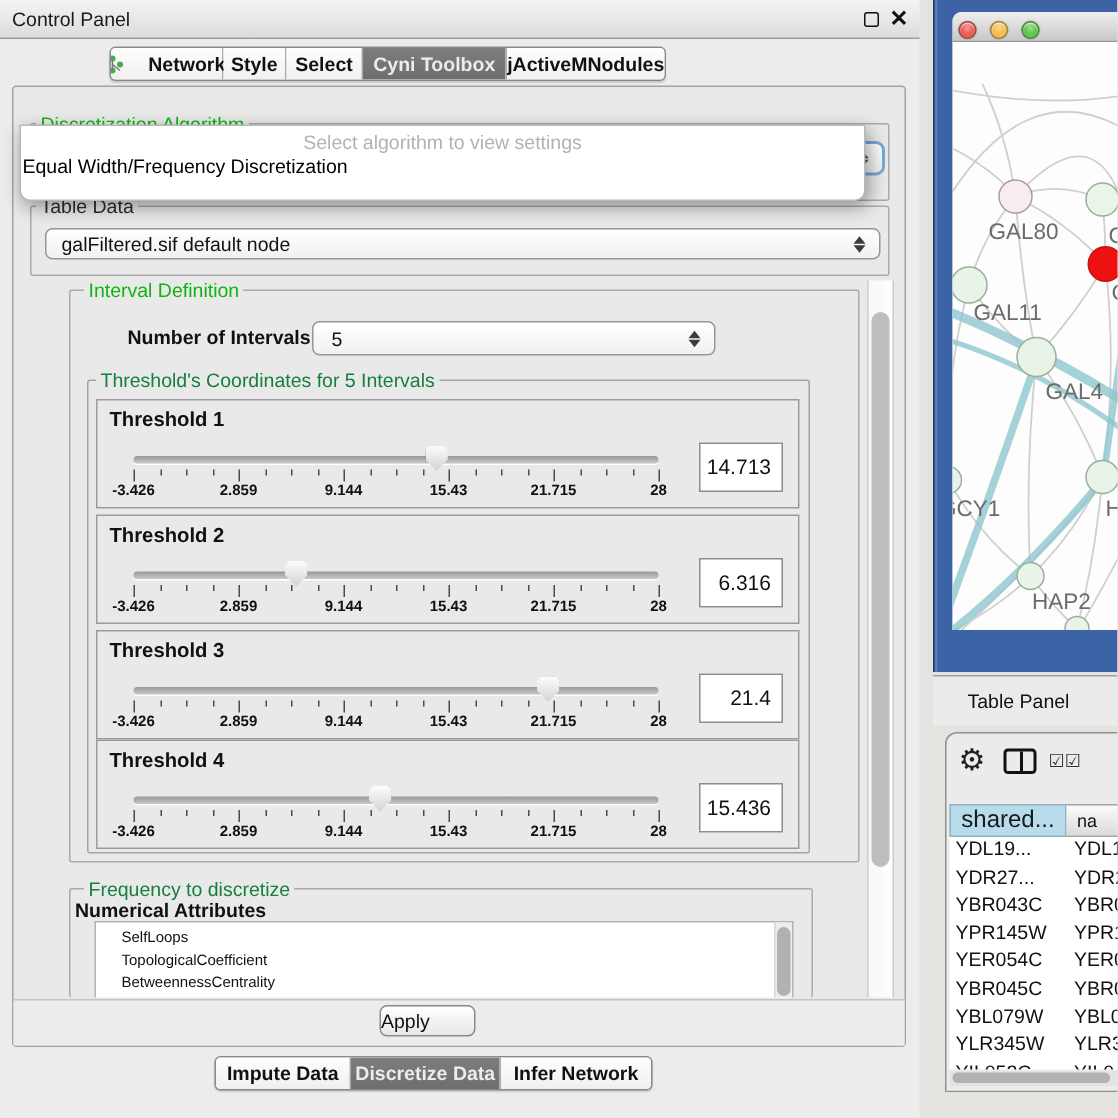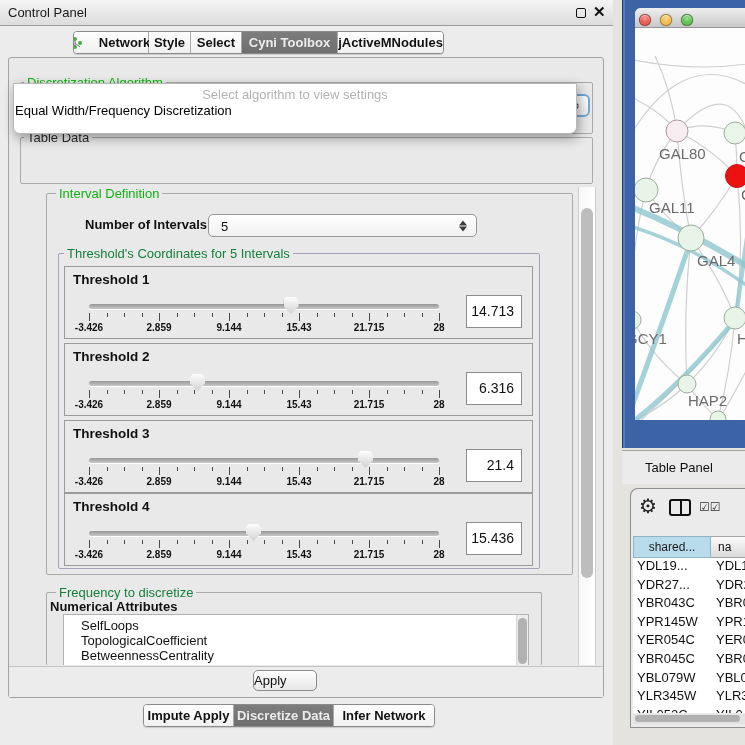--- a/index.html
+++ b/index.html
@@ -74,21 +74,21 @@
   .thr-ticks i { position:absolute; top:0; width:1px; background:#4a4a4a; }
   .thr-ticklabels { position:absolute; left:24px; top:55px; width:350px; height:12px; }
   .thr-ticklabels b { position:absolute; transform:translateX(-50%); font-size:10px; font-weight:bold; color:#111; white-space:nowrap; }
   .thr-value { position:absolute; left:401px; top:28px; width:56px; height:33px;
     background:#fff; border:1px solid #8c8c8c; font-size:14px; line-height:31px;
     text-align:right; padding-right:7px; }
 
   
   #attr-list { left:63px; top:614px; width:466px; height:51px; background:#fff;
     border:1px solid #b2b2b2; border-bottom:none; z-index:1; }
-  #attr-list .item { font-size:13px; line-height:15px; padding-left:17px; white-space:nowrap; }
+  #attr-list .item { font-size:10px; line-height:15px; padding-left:17px; white-space:nowrap; }
   #attr-vsb { position:absolute; right:0; top:0; width:12px; height:50px;
     background:#ededed; border-left:1px solid #d6d6d6; }
   #attr-vsb .thumb { position:absolute; left:1px; top:3px; width:9px; height:46px;
     background:#b1b1b1; border-radius:5px; }
 
   
   #main-vsb { left:578px; top:187px; width:18px; height:478px;
     background:linear-gradient(to right,#f7f7f7,#ffffff);
     border-left:1px solid #cdcdcd; border-right:1px solid #cdcdcd; }
   #main-vsb .thumb { position:absolute; left:2px; top:21px; width:12px; height:370px;
@@ -120,21 +120,21 @@
   #table-box { left:630px; top:488px; width:115px; height:240px; background:#ebebeb;
     border:1px solid #8f8f8f; border-right:none; border-radius:8px 0 0 0; }
   #gear-icon { position:absolute; left:8px; top:5px; font-size:20px; color:#222; }
   #cols-icon { position:absolute; left:38px; top:10px; width:22px; height:17px;
     border:2px solid #111; border-radius:3px; }
   #cols-icon i { position:absolute; left:50%; top:0; width:2px; height:100%; background:#111; }
   #checks-icon { position:absolute; left:68px; top:11px; font-size:12px; color:#333; letter-spacing:0; }
 
   #tbl-headrow { position:absolute; left:2px; top:47px; width:113px; height:22px; display:flex; }
   #tbl-col1 { width:78px; background:#b9dcec; border:1px solid #8fb2c4;
-    font-size:12px; text-align:center; line-height:20px; color:#1a1a1a; }
+    font-size:16px; text-align:center; line-height:20px; color:#1a1a1a; }
   #tbl-col2 { flex:1; background:linear-gradient(#fbfbfb,#dadada);
     border-top:1px solid #a5a5a5; border-bottom:1px solid #a5a5a5;
     font-size:12px; line-height:20px; padding-left:7px; overflow:hidden; white-space:nowrap; }
   #tbl-rows { position:absolute; left:2px; top:69px; width:113px; height:155px;
     background:#fff; overflow:hidden; }
   .tbl-row { display:flex; height:18.6px; font-size:13px; }
   .tbl-row .c1 { width:80px; padding-left:4px; overflow:hidden; white-space:nowrap; }
   .tbl-row .c2 { flex:1; padding-left:3px; overflow:hidden; white-space:nowrap; }
   #tbl-hsb { position:absolute; left:2px; top:225px; width:113px; height:10px; background:#e3e3e3; }
   #tbl-hsb .thumb { position:absolute; left:2px; top:1px; width:105px; height:7px;
@@ -191,20 +191,27 @@
       </span>
   </div>
 
   <div class="abs" id="algo-popup">
     <div class="prompt">Select algorithm to view settings</div>
     <div class="opt">Equal Width/Frequency Discretization</div>
   </div>
 
   <div class="abs group-box" style="left:20px;top:137px;width:573px;height:47px"></div>
   <span class="group-title t-dark" style="left:24px;top:130px">Table Data</span>
+  <div class="combo" style="left:30px;top:152px;width:557px;height:21px">
+    <span class="val">galFiltered.sif default node</span>
+    <span class="stepper">
+        <i class="up"></i>
+        <i class="down"></i>
+      </span>
+  </div>
 
   <div class="abs group-box" style="left:46px;top:193px;width:527px;height:382px"></div>
   <span class="group-title t-green" style="left:56px;top:186px">Interval Definition</span>
 
   <span class="abs" style="left:85px;top:217px;font-size:13px;font-weight:bold">Number of Intervals</span>
   <div class="combo" style="left:208px;top:214px;width:269px;height:23px">
     <span class="val" style="left:12px">5</span>
     <span class="stepper">
         <i class="up"></i>
         <i class="down"></i>
@@ -381,21 +388,21 @@
     <div id="attr-vsb">
       <div class="thumb"></div>
     </div>
   </div>
 
   <div class="abs" id="apply-strip"></div>
   <div class="abs" id="apply-btn">Apply</div>
 
   <div class="abs seg-group" id="bottom-tabs">
     <div class="seg" style="width:90px">
-      <span>Impute Apply</span>
+      <span>Impute Data</span>
       </div>
     <div class="seg selected" style="width:100px">
       <span>Discretize Data</span>
       </div>
     <div class="seg" style="width:100px">
       <span>Infer Network</span>
       </div>
   </div>
 </div>
 

